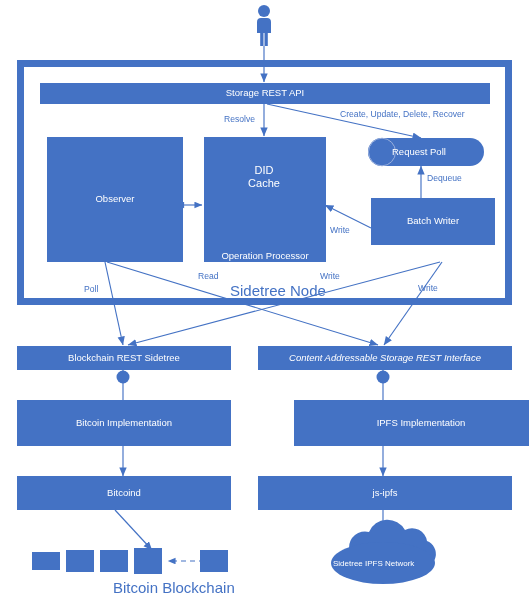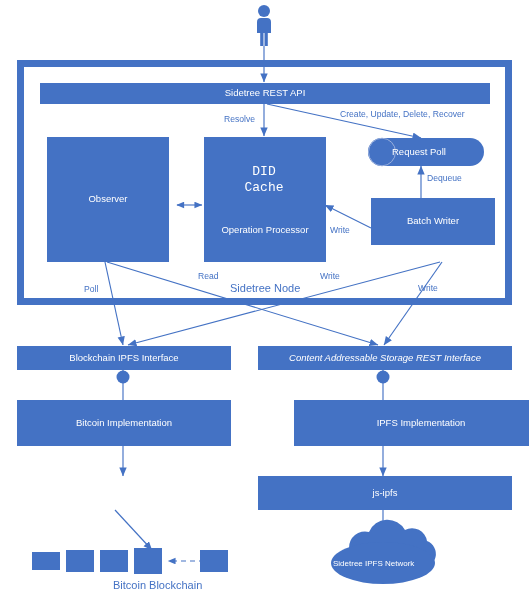--- a/index.html
+++ b/index.html
@@ -50,41 +50,40 @@
     position: absolute;
     color: #4472C4;
     font-size: 8.6px;
     white-space: nowrap;
     z-index: 5;
     line-height: 1;
   }
   .node-label-blue {
     position: absolute;
     color: #4472C4;
-    font-size: 11px;
+    font-size: 15px;
     white-space: nowrap;
     z-index: 5;
     line-height: 1;
   }
   .queue-label {
     position: absolute;
     color: #ffffff;
     font-size: 9.5px;
     white-space: nowrap;
     z-index: 6;
   }
   .cache-label {
     position: absolute;
     color: #ffffff;
-    font-size: 13px;
+    font-size: 11px;
     text-align: center;
     line-height: 1.2;
     z-index: 6;
     white-space: pre-line;
-    font-family: Liberation Mono, monospace;
   }
   .cloud-label {
     position: absolute;
     color: #ffffff;
     font-size: 8px;
     white-space: nowrap;
     z-index: 6;
   }
   .chain-block {
     position: absolute;
@@ -181,46 +180,47 @@
     </g>
   </svg>
 
   <svg class="person" style="left:252px; top:4px;" width="24" height="44" viewBox="0 0 24 44" xmlns="http://www.w3.org/2000/svg">
     <circle cx="12" cy="7" r="6" fill="#4472C4"></circle>
     <path d="M5,18 a4,4 0 0 1 4,-4 h6 a4,4 0 0 1 4,4 v11 h-3.2 v13 h-3.3 v-13 h-1 v13 h-3.3 v-13 h-3.2 z" fill="#4472C4"></path>
   </svg>
 
   <div class="frame" style="left:17px; top:60px; width:495px; height:245px;"></div>
 
-  <div class="node-box" style="left:40px; top:83px; width:450px; height:21px;">Sidetree REST API</div>
-
-  <div class="node-box" style="left:47px; top:137px; width:122px; height:125px;">Observer</div>
-
-  <div class="node-box" style="left:204px; top:137px; width:122px; height:125px; align-items:flex-end; padding-bottom:26px;">
+  <div class="node-box" style="left:40px; top:83px; width:450px; height:21px;">Storage REST API</div>
+
+  <div class="node-box" style="left:47px; top:137px; width:136px; height:125px;">Observer</div>
+
+  <div class="node-box" style="left:204px; top:137px; width:122px; height:125px; align-items:flex-end; ">
     <span>Operation Processor</span>
   </div>
   <div class="cache-label" style="left:244px; top:164px; width:40px;">DID
 Cache</div>
 
   <div class="node-box" style="left:371px; top:198px; width:124px; height:47px;">Batch Writer</div>
 
   <div class="queue-label" style="left:392px; top:146px;">Request Poll</div>
 
   <div class="edge-label" style="left:224px; top:115px;">Resolve</div>
   <div class="edge-label" style="left:340px; top:110px;">Create, Update, Delete, Recover</div>
   <div class="edge-label" style="left:427px; top:174px;">Dequeue</div>
   <div class="edge-label" style="left:330px; top:226px;">Write</div>
   <div class="edge-label" style="left:84px; top:285px;">Poll</div>
   <div class="edge-label" style="left:178px; top:272px;margin-left:20px;">Read</div>
   <div class="edge-label" style="left:320px; top:272px;">Write</div>
   <div class="edge-label" style="left:418px; top:284px;">Write</div>
   <div class="node-label-blue" style="left:230px; top:283px;">Sidetree Node</div>
 
-  <div class="node-box" style="left:17px; top:346px; width:214px; height:24px;">Blockchain IPFS Interface</div>
+  <div class="node-box" style="left:17px; top:346px; width:214px; height:24px;">Blockchain REST Sidetree</div>
   <div class="node-box" style="left:17px; top:400px; width:214px; height:46px;">Bitcoin Implementation</div>
+  <div class="node-box" style="left:17px; top:476px; width:214px; height:34px;">Bitcoind</div>
 
   <div class="chain-block" style="left:32px; top:552px; width:28px; height:18px;"></div>
   <div class="chain-block" style="left:66px; top:550px; width:28px; height:22px;"></div>
   <div class="chain-block" style="left:100px; top:550px; width:28px; height:22px;"></div>
   <div class="chain-block" style="left:134px; top:548px; width:28px; height:26px;"></div>
   <div class="chain-block" style="left:200px; top:550px; width:28px; height:22px;"></div>
   <div class="node-label-blue" style="left:83px; top:580px;margin-left:30px;">Bitcoin Blockchain</div>
 
   <div class="node-box" style="left:258px; top:346px; width:254px; height:24px;font-style:italic;">Content Addressable Storage REST Interface</div>
   <div class="node-box" style="left:258px; top:400px; width:254px; height:46px;margin-left:36px;">IPFS Implementation</div>

